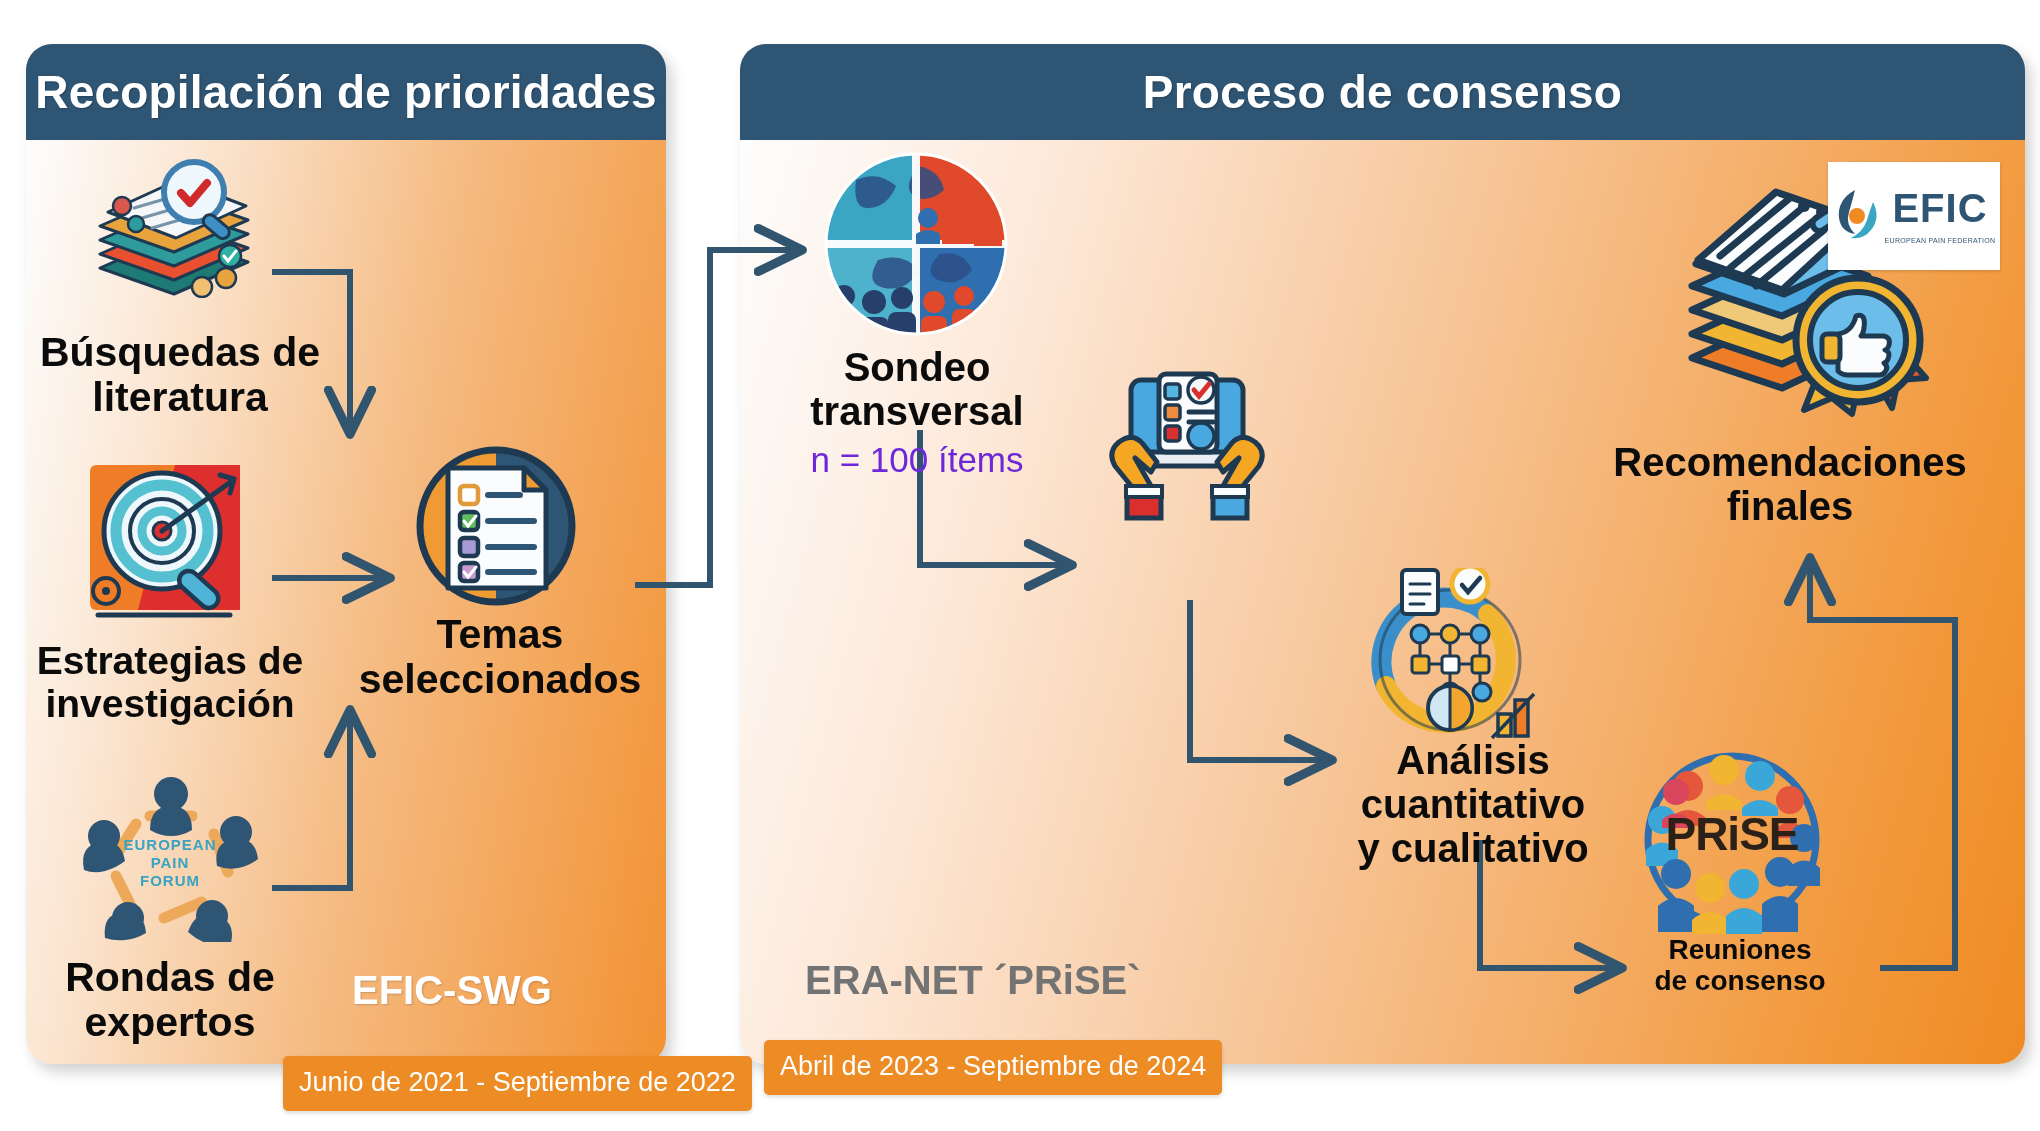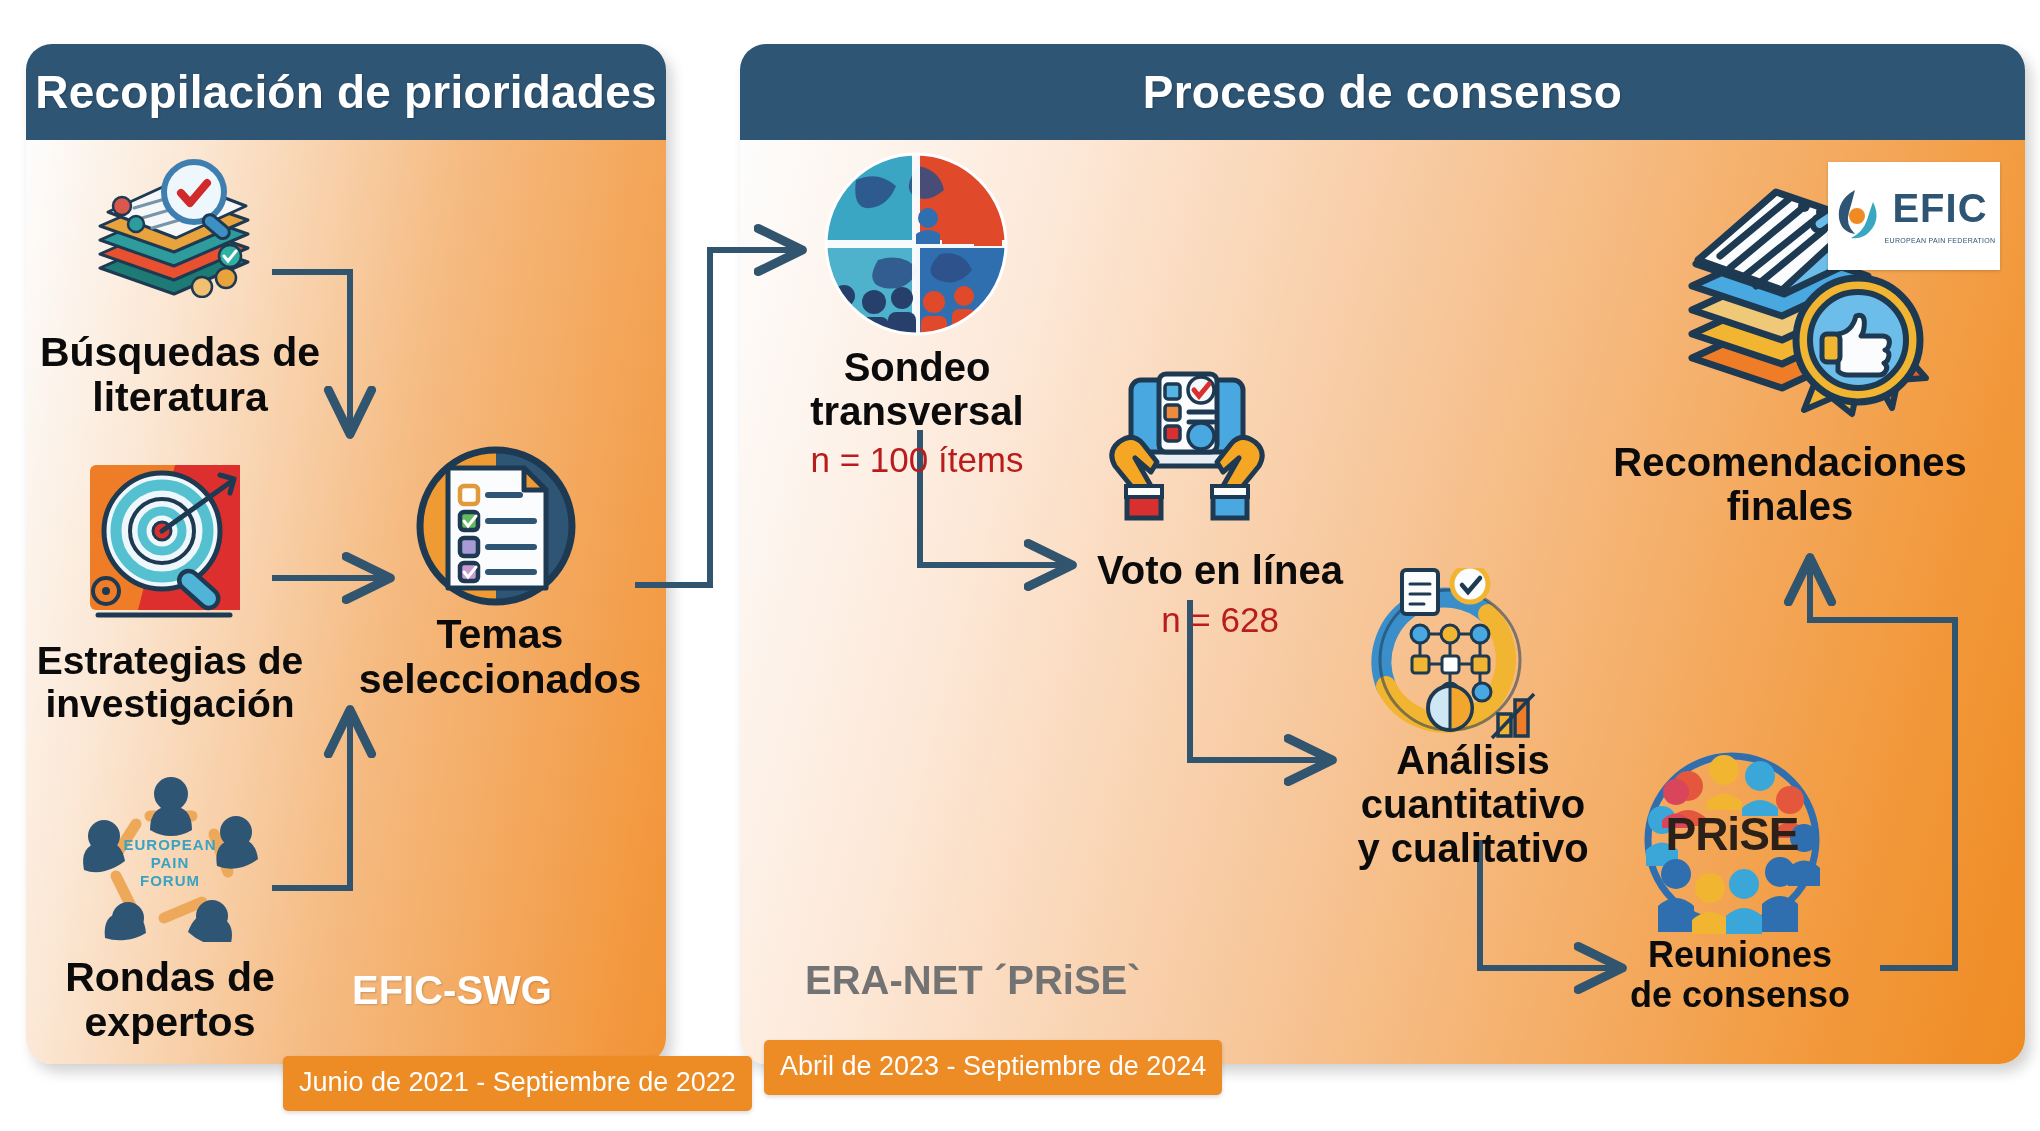--- a/index.html
+++ b/index.html
@@ -16,21 +16,21 @@
   .panel-body{position:absolute;left:0;top:96px;width:100%;bottom:0;}
 
   #panel-left{left:26px;top:44px;width:640px;height:1020px;}
   #panel-left .panel-body{background:linear-gradient(100deg,#fdfdfd 0%,#fbe6d2 22%,#f5bb82 55%,#f29233 100%);}
   #panel-right{left:740px;top:44px;width:1285px;height:1020px;text-align:center;}
   #panel-right .panel-body{background:linear-gradient(105deg,#fdfdfd 0%,#fdeadb 20%,#f7c79b 48%,#f2993c 86%,#ef8b22 100%);}
 
   
   .node{position:absolute;text-align:center;}
   .node .cap{font-weight:bold;color:#0b0b0b;line-height:1.1;white-space:pre-line;}
-  .node .sub{font-weight:normal;color:#b91c1c;line-height:1.15;}
+  .node .sub{font-weight:normal;color:#6d28d9;line-height:1.15;}
 
   .ico{position:absolute;}
 
   
   #wires{position:absolute;left:0;top:0;width:2040px;height:1131px;pointer-events:none;}
 
   
   .proj-tag{position:absolute;font-weight:bold;font-size:40px;line-height:1;}
   .date-badge{position:absolute;background:#ed8b24;color:#fff;font-size:27px;
         padding:11px 16px 13px 16px;border-radius:5px;white-space:nowrap;
@@ -287,24 +287,20 @@
 
       <path d="M14,74 q14,-10 24,2 l14,18 l-6,10 l-16,-14 l16,28 l-10,12 l-26,-32 q-8,-14 4,-24 Z" fill="#f5a623" stroke="#1d3a52" stroke-width="5" stroke-linejoin="round"></path>
       <path d="M22,120 h34 v30 h-34 Z" fill="#d92f2f" stroke="#1d3a52" stroke-width="5"></path>
       <rect x="21" y="118" width="36" height="11" fill="#fafcfd" stroke="#1d3a52" stroke-width="4"></rect>
 
       <path d="M150,74 q-14,-10 -24,2 l-14,18 l6,10 l16,-14 l-16,28 l10,12 l26,-32 q8,-14 -4,-24 Z" fill="#f5a623" stroke="#1d3a52" stroke-width="5" stroke-linejoin="round"></path>
       <path d="M108,120 h34 v30 h-34 Z" fill="#4aa8e0" stroke="#1d3a52" stroke-width="5"></path>
       <rect x="107" y="118" width="36" height="11" fill="#fafcfd" stroke="#1d3a52" stroke-width="4"></rect>
     </svg>
   </div>
-  <div class="node" style="left:1055px;top:548px;width:330px;">
-    <div class="cap" style="font-size:40px;">Voto en línea</div>
-    <div class="sub" style="font-size:35px;margin-top:8px;">n = 628</div>
-  </div>
 
   <div class="ico" style="left:1358px;top:568px;width:185px;height:175px;">
     <svg viewBox="0 0 185 175" width="185" height="175">
       <path d="M28,118 a66,66 0 0 1 30,-82" fill="none" stroke="#3a8ec9" stroke-width="20" stroke-linecap="round"></path>
       <path d="M58,36 a66,66 0 0 1 72,10" fill="none" stroke="#3a8ec9" stroke-width="20" stroke-linecap="round"></path>
       <path d="M130,46 a66,66 0 0 1 -18,104" fill="none" stroke="#f2b531" stroke-width="20" stroke-linecap="round"></path>
       <path d="M112,150 a66,66 0 0 1 -84,-32" fill="none" stroke="#f2b531" stroke-width="20" stroke-linecap="round"></path>
       <circle cx="92" cy="92" r="70" fill="none" stroke="#1d3a52" stroke-width="3" opacity=".55"></circle>
 
       <g stroke="#1d3a52" stroke-width="3" fill="none">
@@ -395,21 +391,21 @@
           </g>
         <g fill="#2f6fb0">
             <circle cx="148" cy="130" r="15"></circle>
             <path d="M130,162 q18,-16 36,0 v28 h-36 Z"></path>
           </g>
       </g>
       <text x="100" y="108" text-anchor="middle" font-family="Liberation Sans, sans-serif" font-weight="bold" font-size="46" fill="#2b2118" letter-spacing="-1">PRiSE</text>
     </svg>
   </div>
   <div class="node" style="left:1590px;top:935px;width:300px;">
-    <div class="cap" style="font-size:36px;">Reuniones
+    <div class="cap" style="font-size:28px;">Reuniones
 de consenso</div>
   </div>
 
   <div class="ico" style="left:1672px;top:168px;width:260px;height:250px;">
     <svg viewBox="0 0 260 250" width="260" height="250">
       <g stroke="#1d3a52" stroke-width="7" stroke-linejoin="round">
         <path d="M20,190 L110,220 L196,180 L108,150 Z" fill="#ef7d28"></path>
         <path d="M20,166 L110,196 L196,156 L108,126 Z" fill="#f2b531"></path>
         <path d="M20,142 L110,172 L196,132 L108,102 Z" fill="#efc878"></path>
         <path d="M20,118 L110,148 L196,108 L108,78 Z" fill="#4aa8e0"></path>

